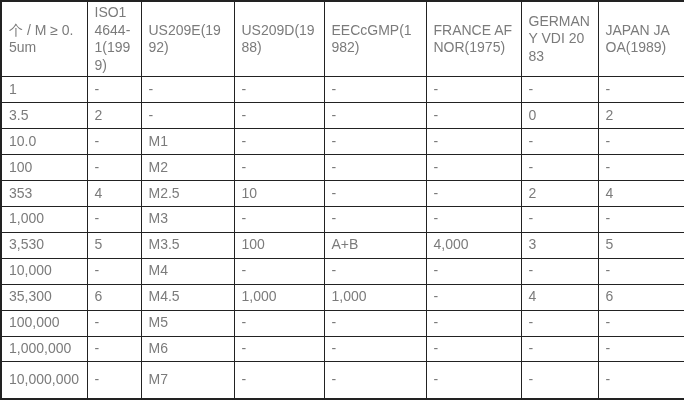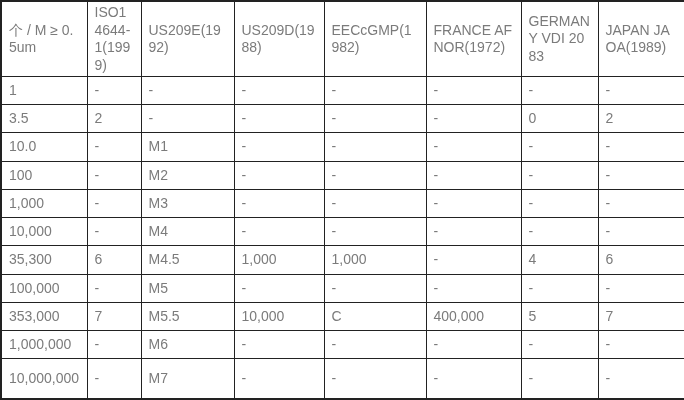--- a/index.html
+++ b/index.html
@@ -69,21 +69,21 @@
         <col style="width: 77px;">
         <col style="width: 87px;">
       </colgroup>
     <thead>
       <tr>
           <th>个 / M ≥ 0.5um</th>
           <th>ISO14644-1(1999)</th>
           <th>US209E(1992)</th>
           <th>US209D(1988)</th>
           <th>EECcGMP(1982)</th>
-          <th>FRANCE AFNOR(1972)</th>
+          <th>FRANCE AFNOR(1975)</th>
           <th>GERMANY VDI 2083</th>
           <th>JAPAN JAOA(1989)</th>
         </tr>
     </thead>
     <tbody>
         <tr>
           <td>1</td>
           <td>-</td>
           <td>-</td>
           <td>-</td>
@@ -116,28 +116,48 @@
           <td>100</td>
           <td>-</td>
           <td>M2</td>
           <td>-</td>
           <td>-</td>
           <td>-</td>
           <td>-</td>
           <td>-</td>
         </tr>
         <tr>
+          <td>353</td>
+          <td>4</td>
+          <td>M2.5</td>
+          <td>10</td>
+          <td>-</td>
+          <td>-</td>
+          <td>2</td>
+          <td>4</td>
+        </tr>
+        <tr>
           <td>1,000</td>
           <td>-</td>
           <td>M3</td>
           <td>-</td>
           <td>-</td>
           <td>-</td>
           <td>-</td>
           <td>-</td>
+        </tr>
+        <tr>
+          <td>3,530</td>
+          <td>5</td>
+          <td>M3.5</td>
+          <td>100</td>
+          <td>A+B</td>
+          <td>4,000</td>
+          <td>3</td>
+          <td>5</td>
         </tr>
         <tr>
           <td>10,000</td>
           <td>-</td>
           <td>M4</td>
           <td>-</td>
           <td>-</td>
           <td>-</td>
           <td>-</td>
           <td>-</td>
@@ -156,30 +176,20 @@
           <td>100,000</td>
           <td>-</td>
           <td>M5</td>
           <td>-</td>
           <td>-</td>
           <td>-</td>
           <td>-</td>
           <td>-</td>
         </tr>
         <tr>
-          <td>353,000</td>
-          <td>7</td>
-          <td>M5.5</td>
-          <td>10,000</td>
-          <td>C</td>
-          <td>400,000</td>
-          <td>5</td>
-          <td>7</td>
-        </tr>
-        <tr>
           <td>1,000,000</td>
           <td>-</td>
           <td>M6</td>
           <td>-</td>
           <td>-</td>
           <td>-</td>
           <td>-</td>
           <td>-</td>
         </tr>
         <tr>

